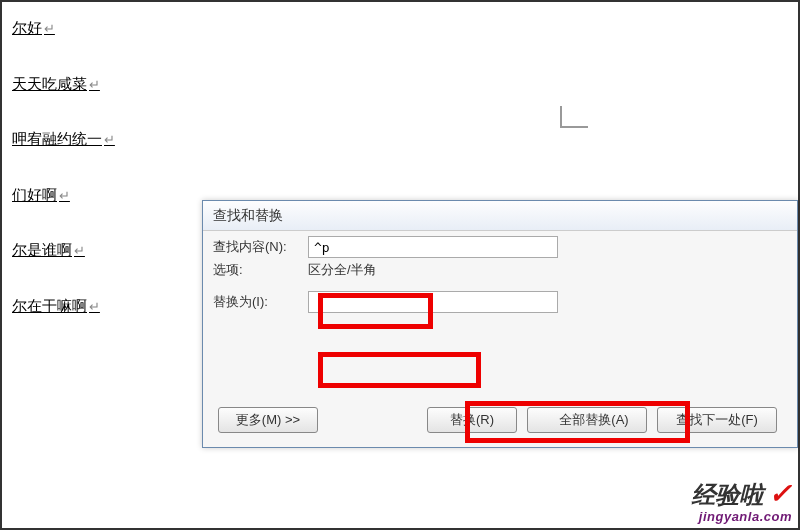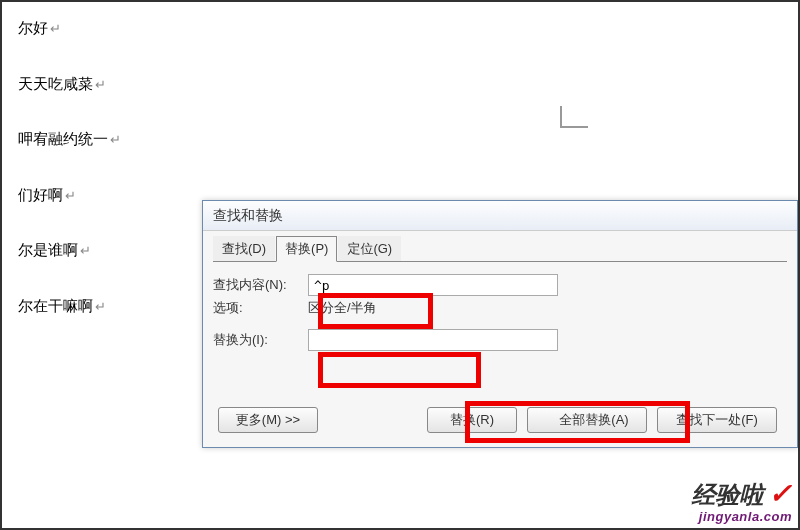--- a/index.html
+++ b/index.html
@@ -1,20 +1,20 @@
 <!DOCTYPE html>
 <html><head>
   <meta charset="utf-8">
   <style>
     * { margin: 0; padding: 0; box-sizing: border-box; font-family: "SimSun", "宋体", sans-serif; }
     body { width: 800px; height: 530px; background: #fff; position: relative; overflow: hidden; }
     
     .frame { position: absolute; top: 0; left: 0; right: 0; bottom: 0; border: 2px solid #333; }
     
-    .doc-area { position: absolute; top: 15px; left: 0; width: 230px; padding-left: 16px; font-size: 15px; color: #000; line-height: 1.5; }
+    .doc-area { position: absolute; top: 15px; left: 0; width: 230px; padding-left: 10px; font-size: 15px; color: #000; line-height: 1.5; text-decoration: underline; }
     .doc-line { margin-bottom: 33px; white-space: nowrap; }
     .doc-line .para-mark { color: #888; font-size: 13px; margin-left: 2px; }
     
     .right-margin-corner { position: absolute; top: 104px; right: 210px; width: 28px; height: 22px; border-left: 2px solid #999; border-bottom: 2px solid #999; }
     
     .dialog { position: absolute; top: 198px; left: 200px; width: 596px; height: 248px; border: 1px solid #6b8aad; background: #f6f6f6; box-shadow: 0 0 6px rgba(0,0,0,0.2); }
     .dialog-title-bar { height: 30px; background: linear-gradient(to bottom, #fdfdfe, #e8eef6); border-bottom: 1px solid #ccc; padding: 6px 10px; font-size: 14px; color: #333; }
     .dialog-body { padding: 5px 10px 10px 10px; position: relative; height: calc(100% - 30px); }
     
     .tabs { display: flex; align-items: flex-end; border-bottom: 1px solid #888; height: 26px; margin-bottom: 12px; }
@@ -56,25 +56,20 @@
     <div class="doc-line"><span>尔是谁啊</span><span class="para-mark">↵</span></div>
     <div class="doc-line"><span>尔在干嘛啊</span><span class="para-mark">↵</span></div>
   </div>
 
   <div class="right-margin-corner"></div>
 
   <div class="dialog">
     <div class="dialog-title-bar">查找和替换</div>
     <div class="dialog-body">
 
-      <div class="tabs">
-        <div class="tab">查找(D)</div>
-        <div class="tab active">替换(P)</div>
-        <div class="tab">定位(G)</div>
-      </div>
 
       <div class="field-row">
         <span class="field-label">查找内容(N):</span>
         <input class="field-input" value="^p" style="">
       </div>
       <div class="field-row" style="margin-top:-3px;margin-bottom:12px;">
         <span class="field-label">选项:</span>
         <span>区分全/半角</span>
       </div>
 

